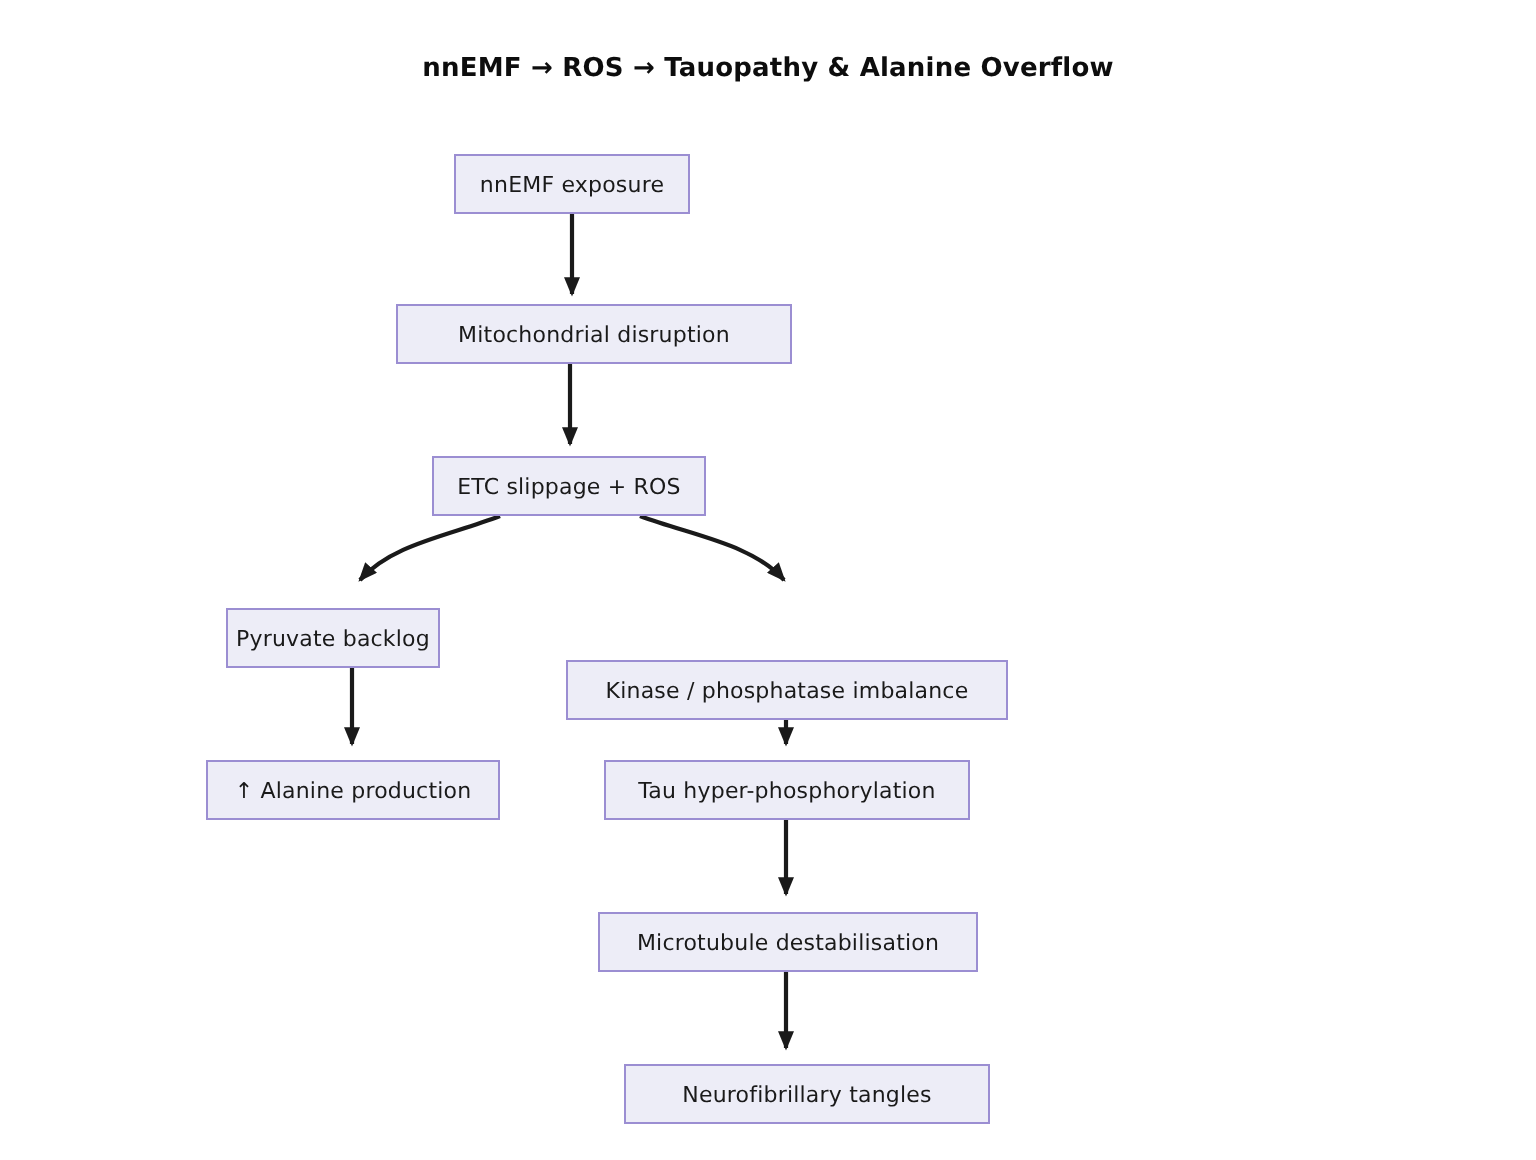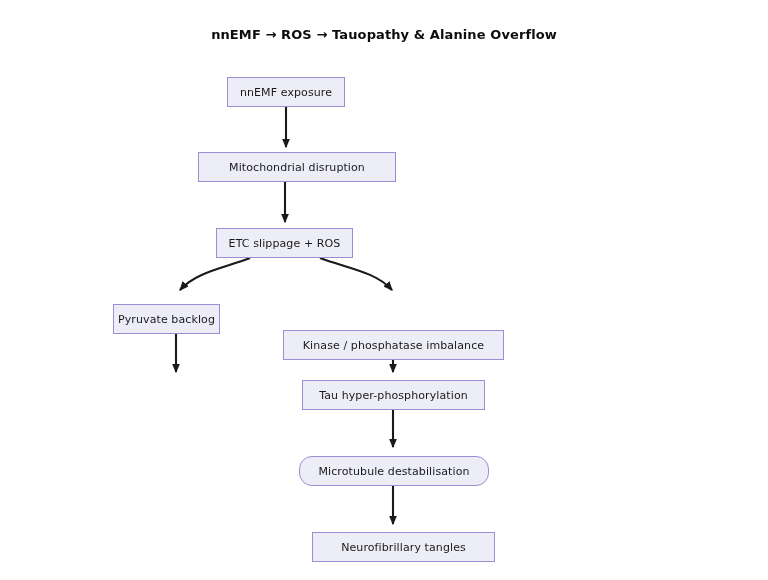--- a/index.html
+++ b/index.html
@@ -100,26 +100,29 @@
   </div>
 
   <div class="node" style="left:113px; top:304px; width:107px; height:30px;">
     <span>Pyruvate backlog</span>
   </div>
 
   <div class="node" style="left:283px; top:304px; width:221px; height:30px;margin-top:26px;">
     <span>Kinase / phosphatase imbalance</span>
   </div>
 
+  <div class="node" style="left:103px; top:380px; width:147px; height:30px;">
+    <span>↑ Alanine production</span>
+  </div>
 
   <div class="node" style="left:302px; top:380px; width:183px; height:30px;">
     <span>Tau hyper-phosphorylation</span>
   </div>
 
-  <div class="node" style="left:299px; top:456px; width:190px; height:30px;border-radius:13px;">
+  <div class="node" style="left:299px; top:456px; width:190px; height:30px;">
     <span>Microtubule destabilisation</span>
   </div>
 
   <div class="node" style="left:312px; top:532px; width:183px; height:30px;">
     <span>Neurofibrillary tangles</span>
   </div>
 
 </div>
 
 </body></html>

